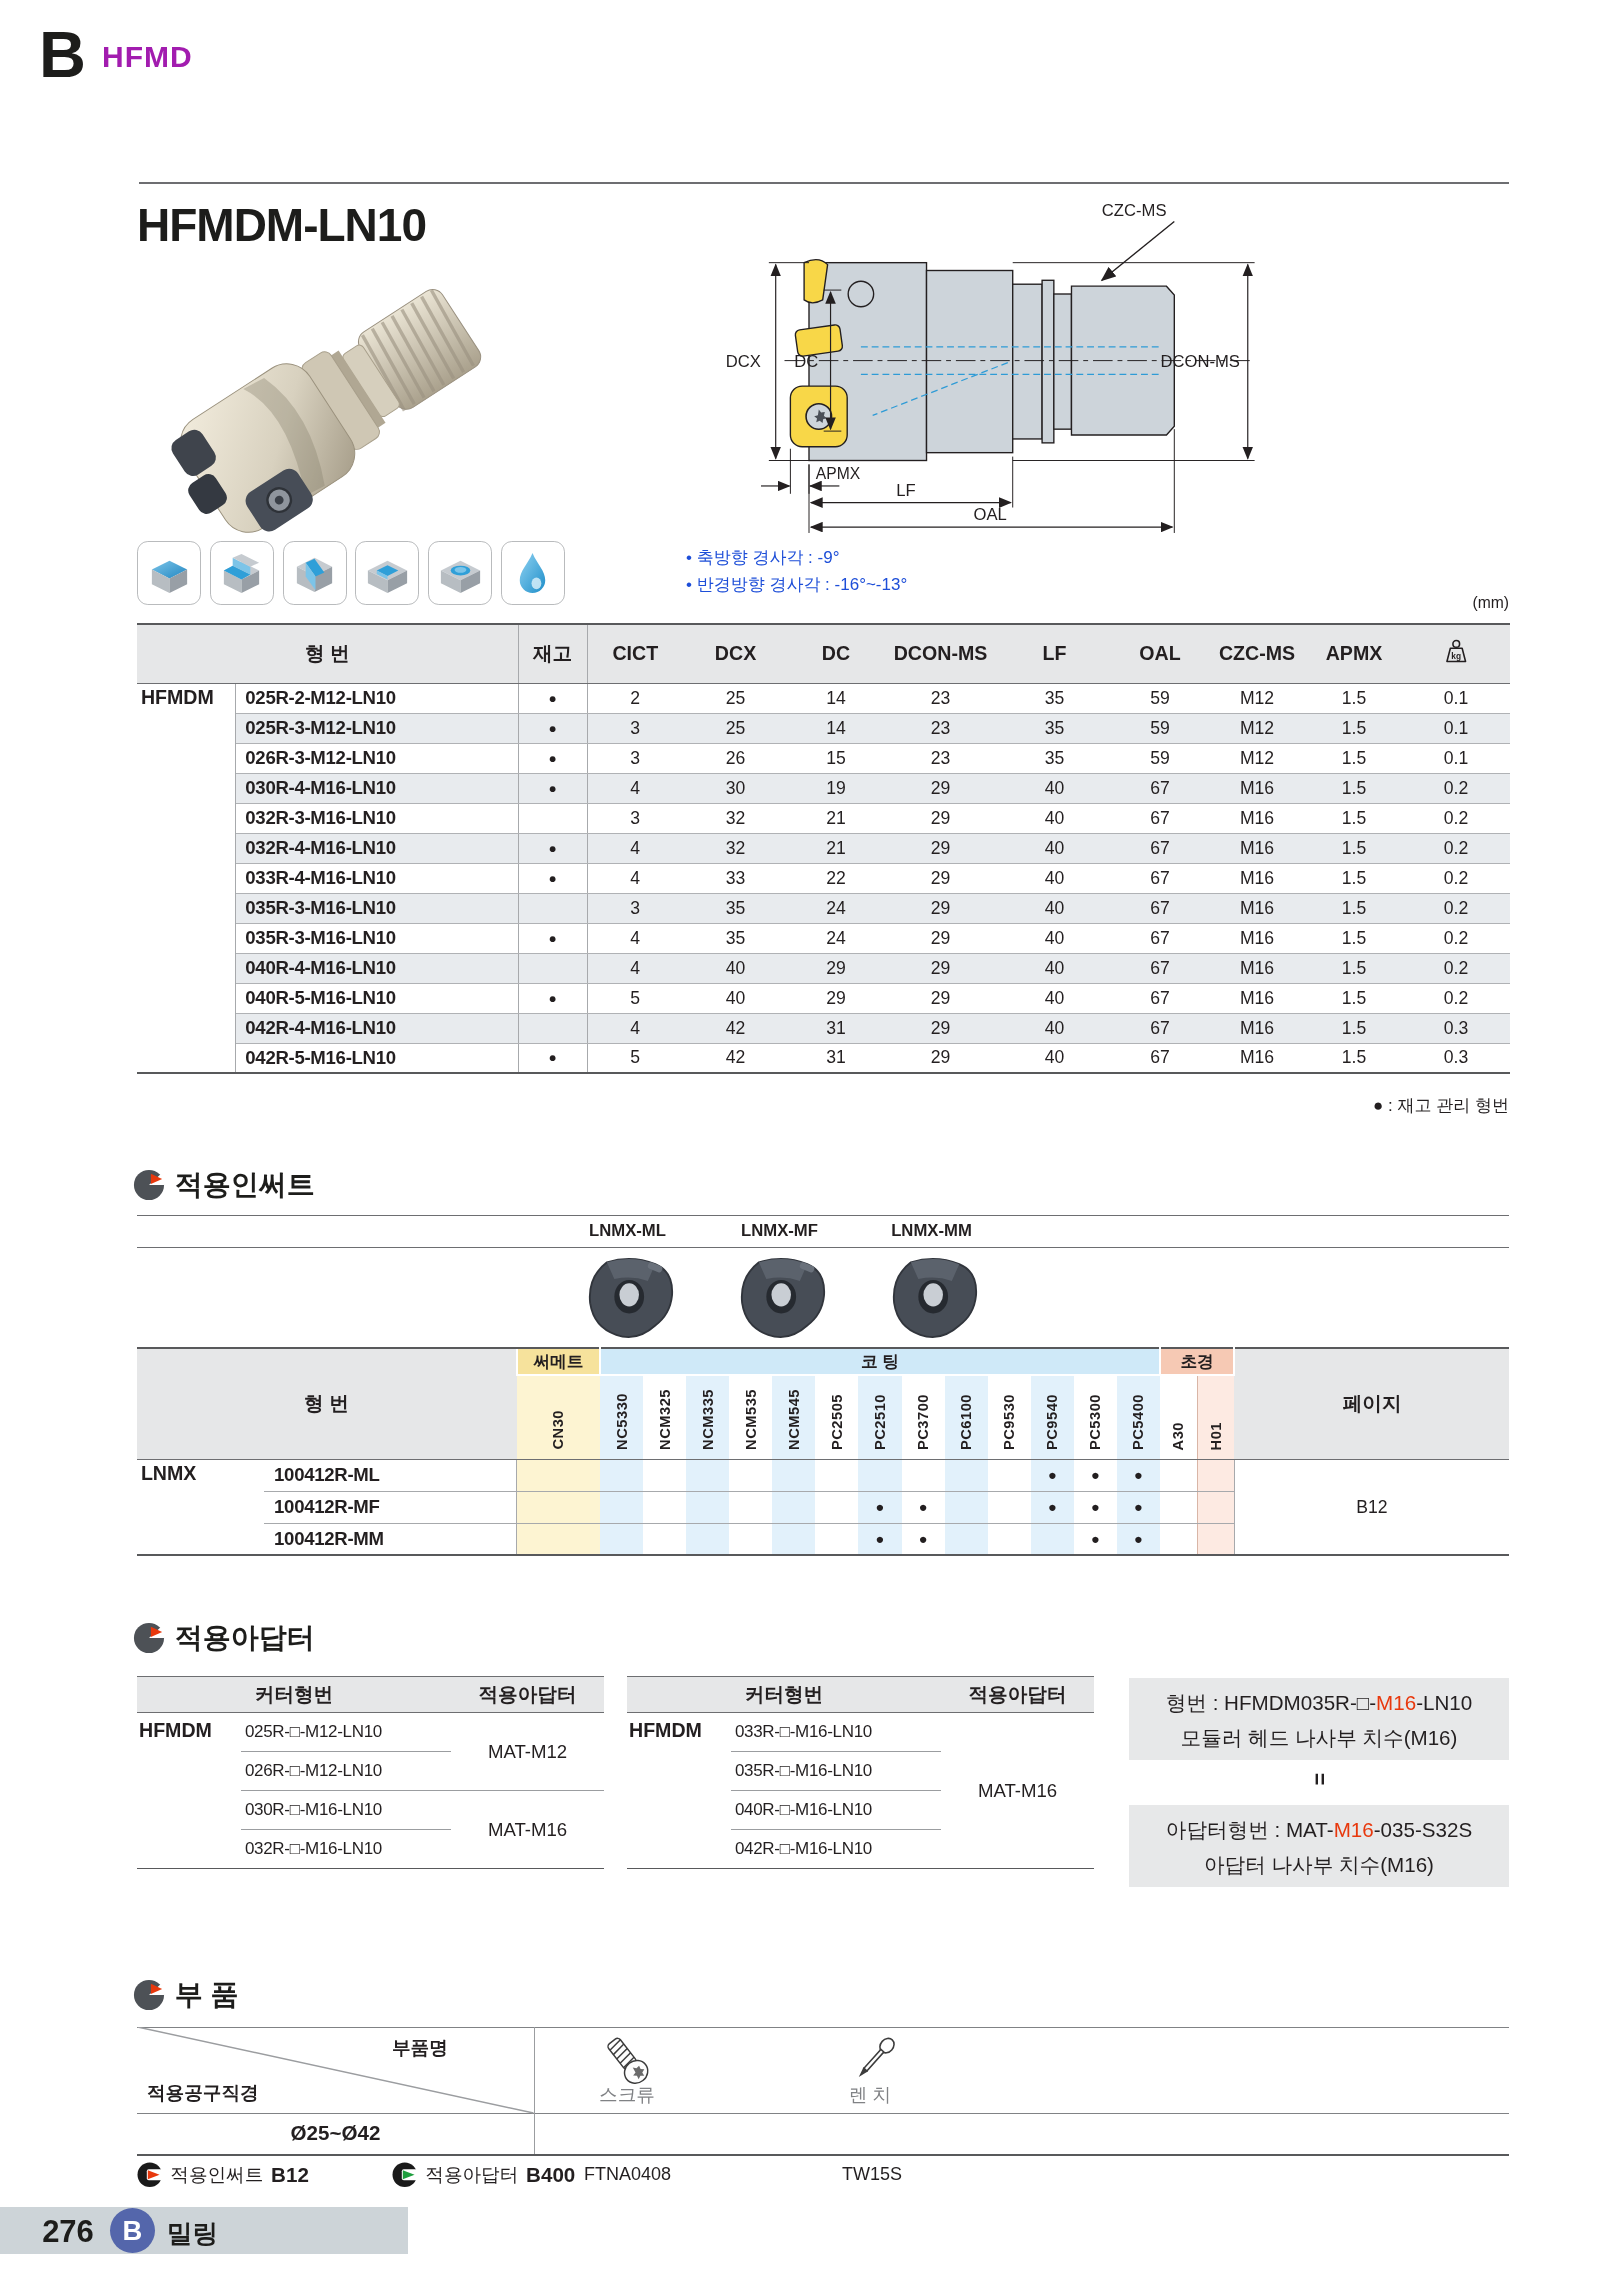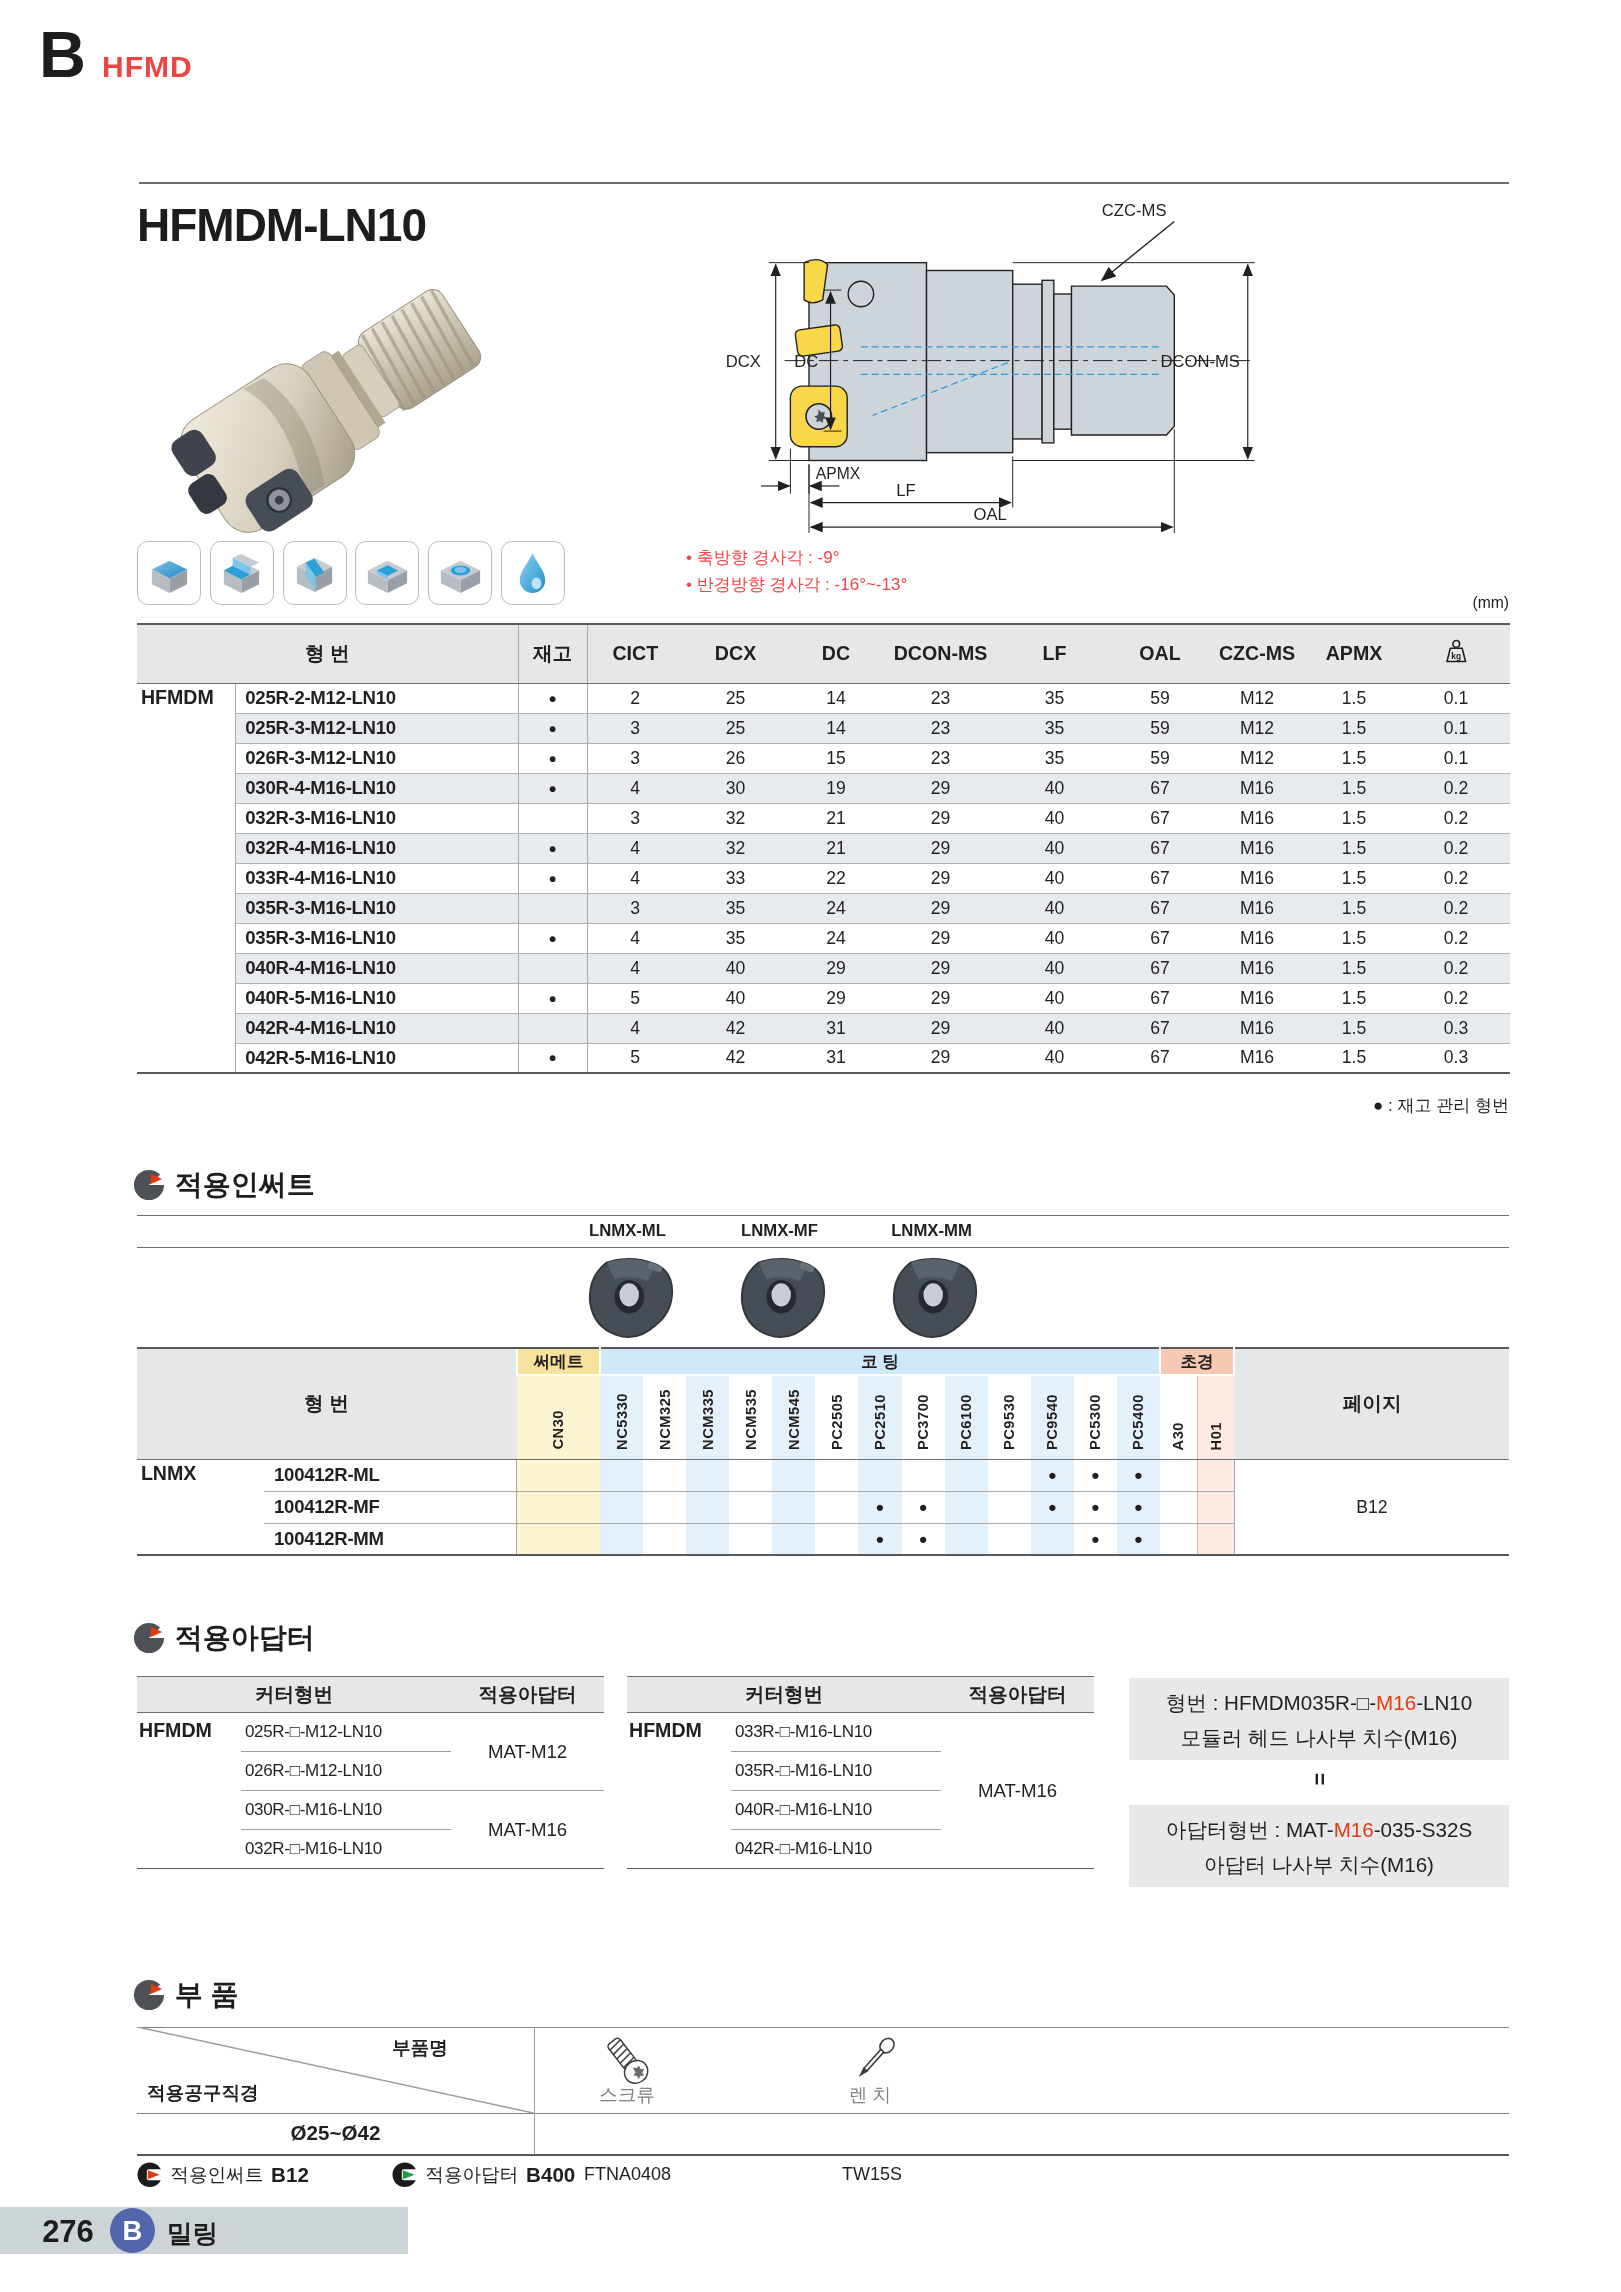--- a/index.html
+++ b/index.html
@@ -2,30 +2,30 @@
 <html><head>
 <meta charset="utf-8">
 <style>
   html,body{margin:0;padding:0;background:#fff;}
   .page{position:relative;width:1621px;height:2293px;background:#fff;overflow:hidden;
         font-family:"Liberation Sans","DejaVu Sans",sans-serif;color:#231f20;}
   .abs{position:absolute;}
 
   
   .b-letter{left:39px;top:21.6px;font-size:65px;font-weight:bold;color:#1d1d1b;line-height:1;}
-  .series-name{left:102px;top:50px;font-size:30px;font-weight:bold;color:#ef4444;letter-spacing:1px;text-align:center;}
+  .series-name{left:102px;top:40px;font-size:30px;font-weight:bold;color:#a21caf;letter-spacing:1px;text-align:center;}
   .rule1{left:139px;top:182px;width:1370px;border-top:2px solid #6d6e71;height:0;}
   .page-title{left:137px;top:198px;font-size:46px;font-weight:bold;color:#1d1d1b;letter-spacing:-1px;}
   .unit-note{left:1411px;top:594px;width:98px;text-align:right;font-size:15.7px;}
 
   
   .icon-row{left:137px;top:541px;display:flex;gap:8.8px;}
   .op-box{width:62px;height:62px;border:1.5px solid #b9bbbd;border-radius:10.8px;display:flex;align-items:center;justify-content:center;background:#fff;}
 
-  .notes{left:686px;top:545px;font-size:17px;line-height:26.5px;color:#ef4444;}
+  .notes{left:686px;top:545px;font-size:17px;line-height:26.5px;color:#1d4ed8;}
 
   
   .mtable{position:absolute;left:137px;top:623px;width:1372px;border-collapse:collapse;table-layout:fixed;}
   .mtable th,.mtable td{padding:0;font-weight:normal;}
   .mtable thead tr{height:59px;}
   .mtable thead th{background:#e6e7e8;border-top:2px solid #58595b;border-bottom:1px solid #6d6e71;
       font-size:19.6px;font-weight:bold;text-align:center;}
   .mtable tbody tr{height:30px;}
   .mtable tbody td{border-bottom:1px solid #b0b2b5;text-align:center;font-size:17.6px;}
   .mtable tbody tr:last-child td{border-bottom:2px solid #58595b;}

